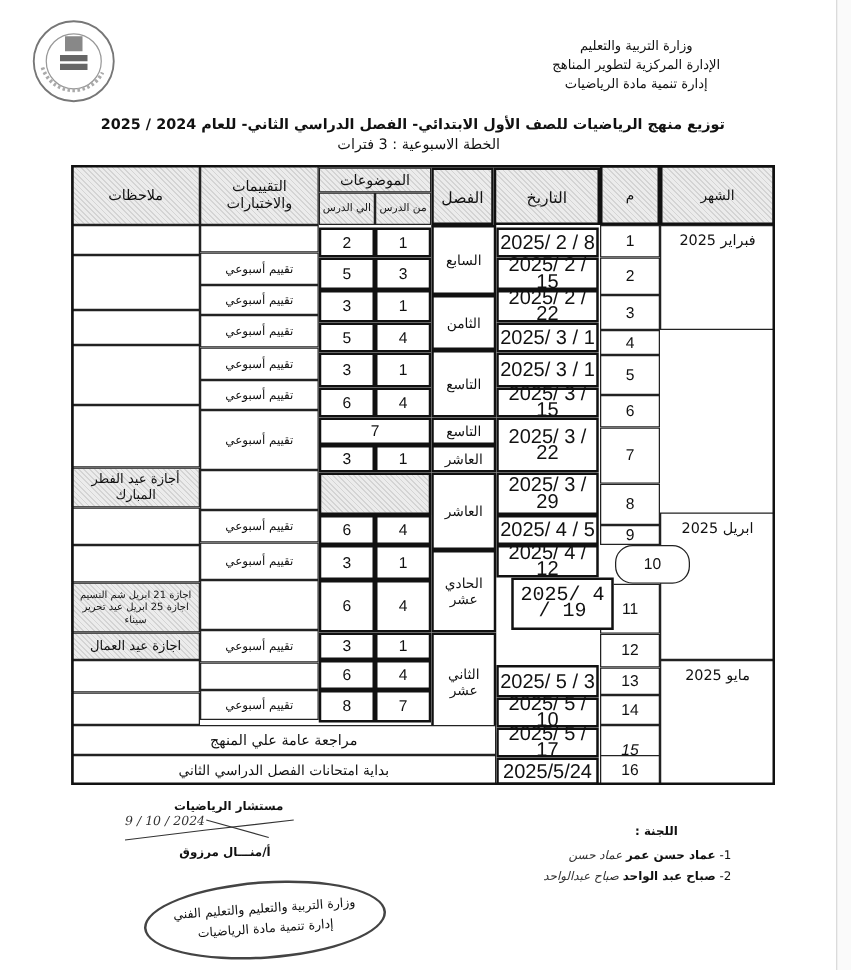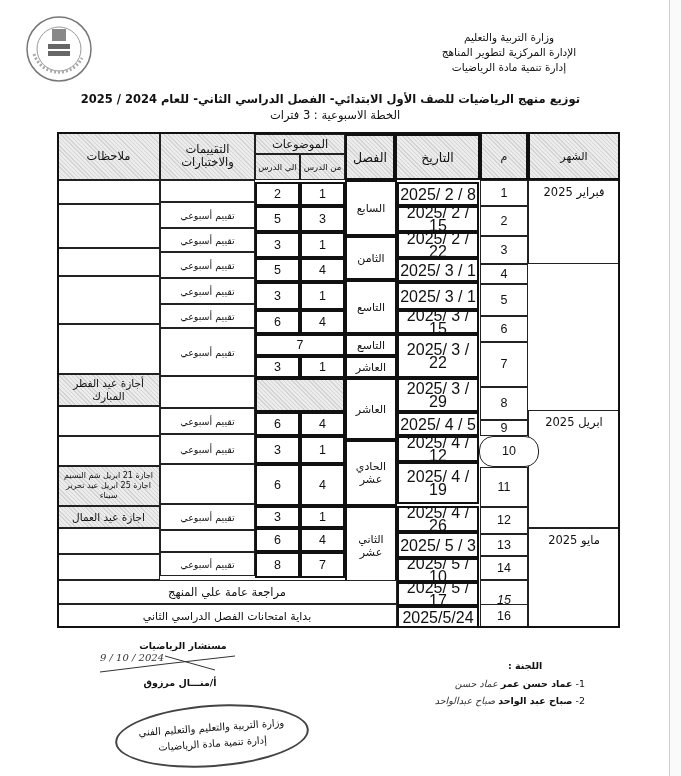--- a/index.html
+++ b/index.html
@@ -74,40 +74,39 @@
 
   <div class="cell num" style="left:423px;top:48px;width:48px;height:26px;">1</div>
   <div class="cell num" style="left:423px;top:74px;width:48px;height:30px;">2</div>
   <div class="cell num" style="left:423px;top:104px;width:48px;height:28px;">3</div>
   <div class="cell num" style="left:423px;top:132px;width:48px;height:20px;">4</div>
   <div class="cell num" style="left:423px;top:152px;width:48px;height:32px;">5</div>
   <div class="cell num" style="left:423px;top:184px;width:48px;height:26px;">6</div>
   <div class="cell num" style="left:423px;top:210px;width:48px;height:45px;">7</div>
   <div class="cell num" style="left:423px;top:255px;width:48px;height:33px;">8</div>
   <div class="cell num" style="left:423px;top:288px;width:48px;height:16px;">9</div>
-  <div class="cell num" style="left:422px;top:304px;width:60px;height:31px;border-radius:14px;">10</div>
+  <div class="cell num" style="left:435px;top:304px;width:60px;height:31px;border-radius:14px;">10</div>
   <div class="cell num" style="left:423px;top:335px;width:48px;height:40px;">11</div>
   <div class="cell num" style="left:423px;top:375px;width:48px;height:27px;">12</div>
   <div class="cell num" style="left:423px;top:402px;width:48px;height:22px;">13</div>
   <div class="cell num" style="left:423px;top:424px;width:48px;height:24px;">14</div>
   <div class="cell num" style="left:423px;top:448px;width:48px;height:40px;font-style:italic;">15</div>
   <div class="cell num" style="left:423px;top:472px;width:48px;height:24px;">16</div>
 
   <div class="cell thick date" style="left:340px;top:50px;width:82px;height:24px;">2025/ 2 / 8</div>
   <div class="cell thick date" style="left:340px;top:74px;width:82px;height:26px;">2025/ 2 / 15</div>
   <div class="cell thick date" style="left:340px;top:100px;width:82px;height:26px;">2025/ 2 / 22</div>
   <div class="cell thick date" style="left:340px;top:126px;width:82px;height:24px;">2025/ 3 / 1</div>
   <div class="cell thick date" style="left:340px;top:150px;width:82px;height:28px;">2025/ 3 / 1</div>
   <div class="cell thick date" style="left:340px;top:178px;width:82px;height:24px;">2025/ 3 / 15</div>
   <div class="cell thick date" style="left:340px;top:202px;width:82px;height:44px;">2025/ 3 / 22</div>
   <div class="cell thick date" style="left:340px;top:246px;width:82px;height:34px;">2025/ 3 / 29</div>
   <div class="cell thick date" style="left:340px;top:280px;width:82px;height:24px;">2025/ 4 / 5</div>
   <div class="cell thick date" style="left:340px;top:304px;width:82px;height:26px;">2025/ 4 / 12</div>
-  <div class="cell thick date" style="left:340px;top:330px;width:82px;height:42px;">2025/ 4 / 19</div>
-  <div class="cell thick date" style="left:340px;top:374px;width:82px;height:26px;">2025/ 4 / 26</div>
+  <div class="cell thick date" style="left:352px;top:330px;width:82px;height:42px;font-family:Liberation Mono, monospace;">2025/ 4 / 19</div>
   <div class="cell thick date" style="left:340px;top:400px;width:82px;height:26px;">2025/ 5 / 3</div>
   <div class="cell thick date" style="left:340px;top:426px;width:82px;height:24px;">2025/ 5 / 10</div>
   <div class="cell thick date" style="left:340px;top:450px;width:82px;height:24px;">2025/ 5 / 17</div>
   <div class="cell thick date" style="left:340px;top:474px;width:82px;height:22px;">2025/5/24</div>
 
   <div class="cell thick" style="left:288px;top:48px;width:52px;height:56px;">السابع</div>
   <div class="cell thick" style="left:288px;top:104px;width:52px;height:44px;">الثامن</div>
   <div class="cell thick" style="left:288px;top:148px;width:52px;height:54px;">التاسع</div>
   <div class="cell thick" style="left:288px;top:202px;width:52px;height:22px;">التاسع</div>
   <div class="cell thick" style="left:288px;top:224px;width:52px;height:22px;">العاشر</div>

